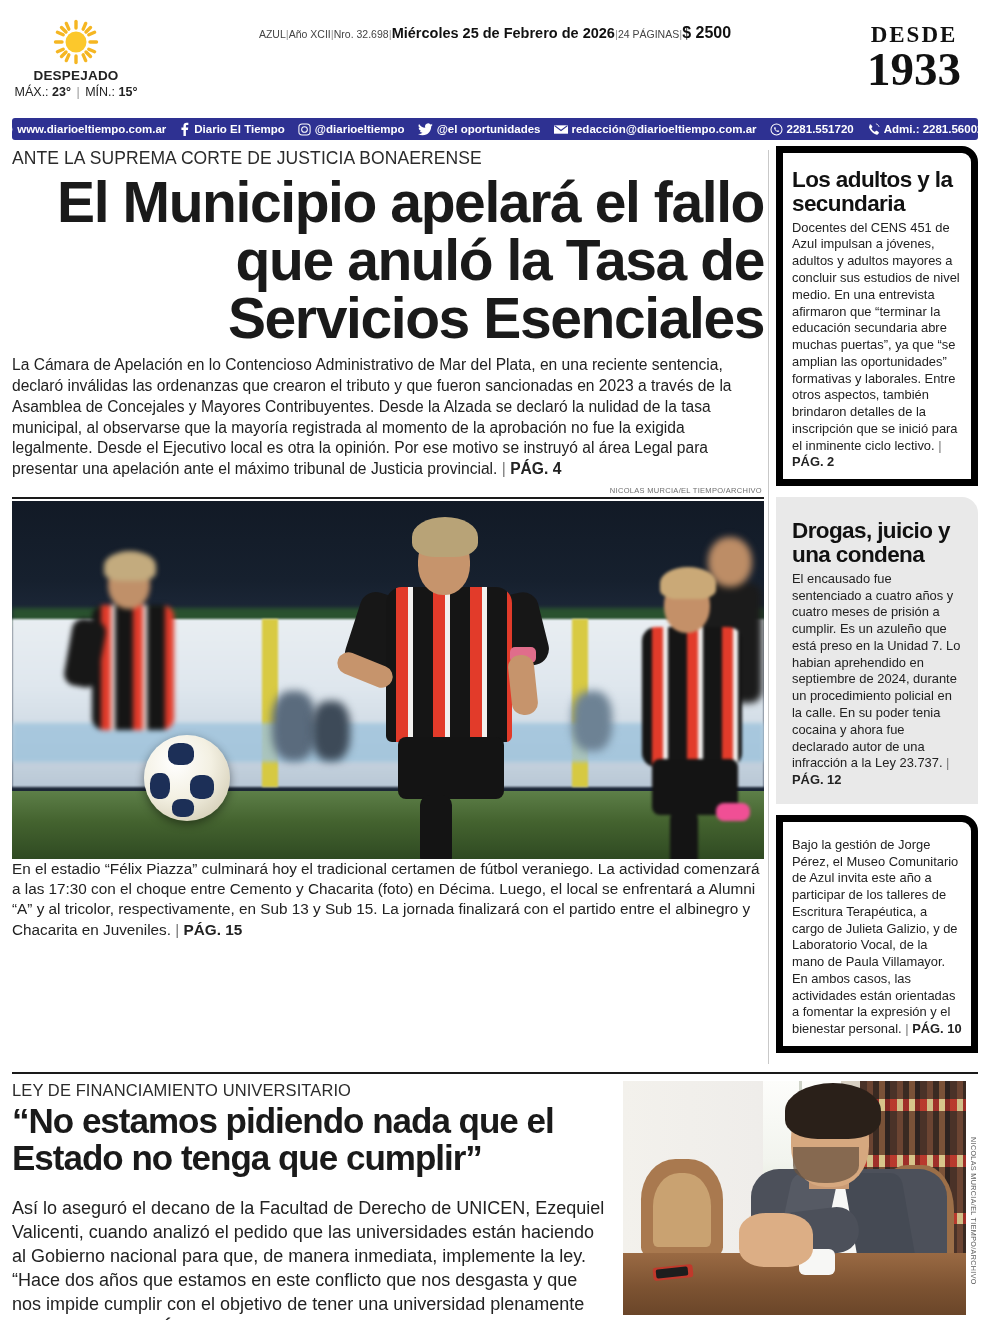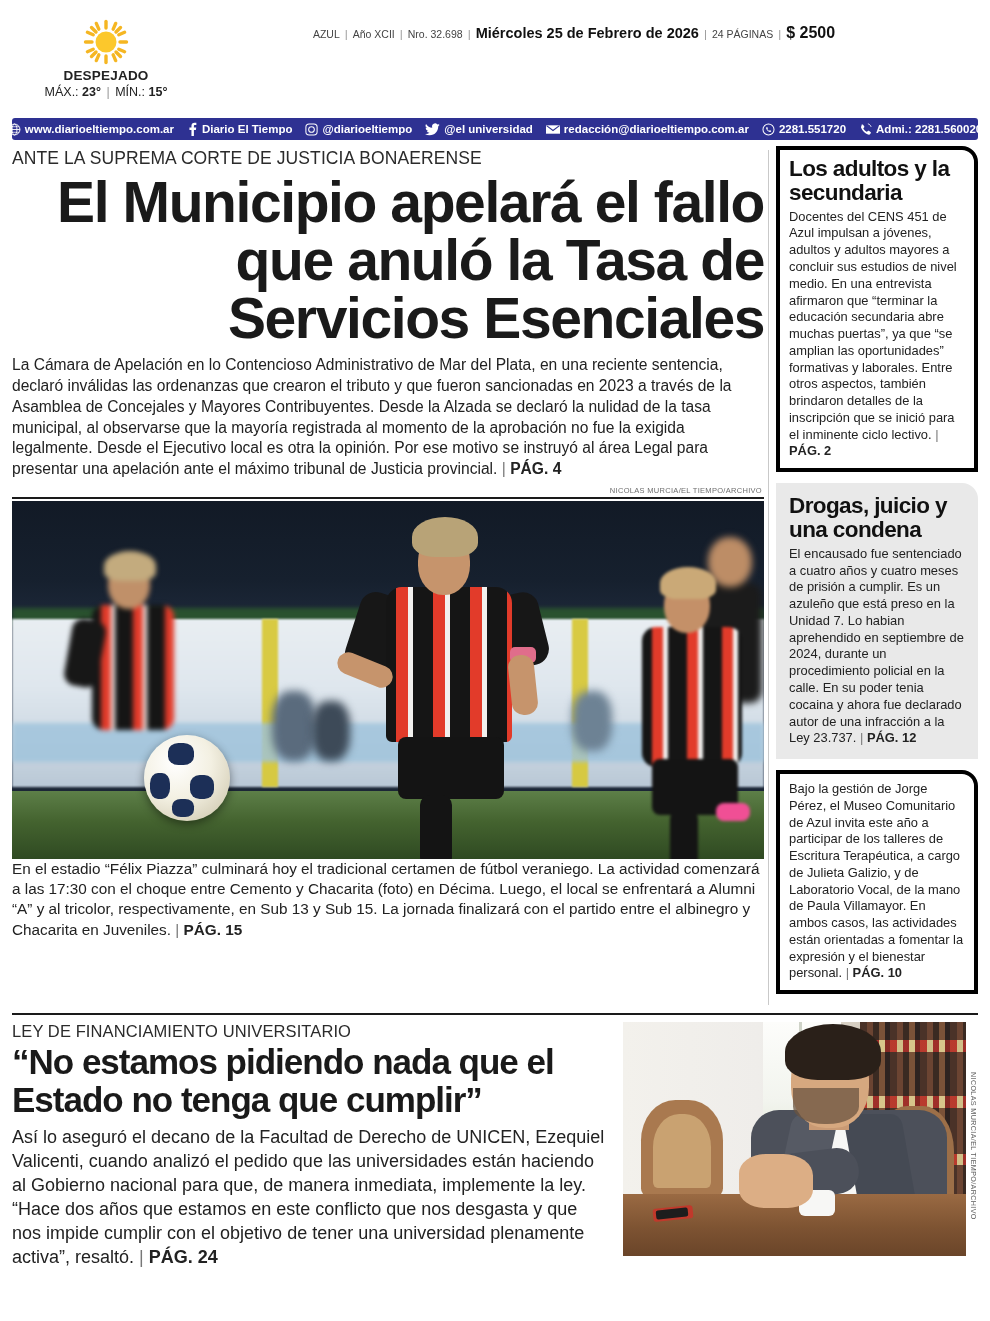--- a/index.html
+++ b/index.html
@@ -18,21 +18,20 @@
     height: 118px;
     display: flex;
     align-items: flex-start;
     padding: 10px 12px 0 12px;
   }
   .weather {
     width: 128px;
     text-align: center;
     padding-top: 8px;
     flex: 0 0 128px;
-    margin-left: 30px;
   }
   .sun-wrap { height: 48px; display:flex; align-items:center; justify-content:center; }
   .weather-cond {
     font-size: 13.5px; font-weight: bold; letter-spacing: .2px;
     color:#222; margin-top: 2px;
   }
   .weather-temps { font-size: 12.5px; color:#222; margin-top: 2px; white-space:nowrap; }
   .weather-temps b { font-weight: bold; }
   .weather-temps .sep { color:#999; margin:0 2px; }
 
@@ -43,21 +42,21 @@
     font-size: 79px;
     line-height: .96;
     letter-spacing: 5px;
     color: #2e3192;
     -webkit-text-stroke: 1px #2e3192;
   }
   .dateline {
     margin-top: 12px;
     font-size: 11.5px;
     color:#333;
-    display:flex; align-items:baseline; justify-content:center; gap:5px;
+    display:flex; align-items:baseline; justify-content:center; 
     white-space: nowrap;
   }
   .dateline .small { font-size: 10.5px; color:#444; }
   .dateline .bigdate { font-size: 14.5px; font-weight:bold; color:#111; }
   .dateline .price { font-size: 16px; font-weight:bold; color:#111; }
   .dateline .bar { color:#999; font-weight:normal; }
 
   .desde {
     flex: 0 0 128px;
     text-align:center;
@@ -207,23 +206,23 @@
   .sportbody {
     font-size: 15.3px;
     line-height: 1.33;
     color:#222;
   }
   .sportbody .pag { font-weight:bold; }
   .sportbody .pipe { color:#777; }
 
   
   .sbox {
-    border: 4px solid #000000;
+    border: 7px solid #000000;
     border-radius: 0 16px 0 0;
-    padding: 7px 9px 8px 9px;
+    padding: 15px 9px 8px 9px;
     margin-bottom: 11px;
     background:#fff;
   }
   .sbox.gray { background:#e9e9e9; border-color:#e9e9e9; }
   .sbox h3 {
     font-size: 22.5px;
     font-weight:bold;
     line-height: 1.06;
     letter-spacing:-0.6px;
     color:#111;
@@ -250,21 +249,21 @@
   .bot-right { flex: 0 0 355px; position:relative; }
   .bot-kicker {
     font-size: 16.5px; color:#2b2b2b; margin-bottom: 2px; letter-spacing:.1px;
   }
   h2.botlead {
     font-weight:bold;
     font-size: 35px;
     line-height: 1.07;
     letter-spacing: -1px;
     color:#1a1a1a;
-    margin-bottom: 8px;
+    margin-bottom: 20px;
   }
   .botbody { font-size: 18px; line-height: 1.33; color:#222; }
   .botbody .pag { font-weight:bold; }
   .botbody .pipe { color:#777; }
 
   .photo-interview {
     position:relative;
     width: 100%;
     height: 234px;
     overflow:hidden;
@@ -369,20 +368,24 @@
         <span class="small">Nro. 32.698</span>
         <span class="bar">|</span>
         <span class="bigdate">Miércoles 25 de Febrero de 2026</span>
         <span class="bar">|</span>
         <span class="small">24 PÁGINAS</span>
         <span class="bar">|</span>
         <span class="price">$ 2500</span>
       </div>
     </div>
 
+    <div class="desde">
+      <div class="desde-word">DESDE</div>
+      <div class="desde-year">1933</div>
+    </div>
   </div>
 
   <div class="socialbar">
 
     <div class="sitem">
       <span class="sico">
         <svg width="13" height="13" viewBox="0 0 16 16">
             <circle cx="8" cy="8" r="6.7" fill="none" stroke="#fff" stroke-width="1.2"></circle>
             <ellipse cx="8" cy="8" rx="3" ry="6.7" fill="none" stroke="#fff" stroke-width="1.1"></ellipse>
             <line x1="1.4" y1="8" x2="14.6" y2="8" stroke="#fff" stroke-width="1.1"></line>
@@ -411,21 +414,21 @@
       </span>
       <span>@diarioeltiempo</span>
     </div>
 
     <div class="sitem">
       <span class="sico">
         <svg width="15" height="13" viewBox="0 0 18 15">
             <path d="M17.6 1.9c-.65.29-1.35.48-2.08.57a3.6 3.6 0 0 0 1.6-2 7.2 7.2 0 0 1-2.3.88A3.6 3.6 0 0 0 8.6 4.65c0 .28.03.56.1.82A10.25 10.25 0 0 1 1.24.88 3.6 3.6 0 0 0 2.36 5.7a3.6 3.6 0 0 1-1.63-.45v.05a3.62 3.62 0 0 0 2.9 3.54 3.6 3.6 0 0 1-1.62.06 3.62 3.62 0 0 0 3.38 2.5A7.25 7.25 0 0 1 0 12.9a10.2 10.2 0 0 0 5.54 1.62c6.65 0 10.3-5.5 10.3-10.28v-.47c.7-.51 1.32-1.15 1.8-1.87z" fill="#fff"></path>
           </svg>
       </span>
-      <span>@el universidad</span>
+      <span>@el oportunidades</span>
     </div>
 
     <div class="sitem">
       <span class="sico">
         <svg width="14" height="11" viewBox="0 0 16 12">
             <path d="M0 1.2h16v9.6H0z" fill="#fff"></path>
             <path d="M0.6 1.6 8 7.1l7.4-5.5" fill="none" stroke="#2e3192" stroke-width="1.3"></path>
           </svg>
       </span>
       <span>redacción@diarioeltiempo.com.ar</span>

